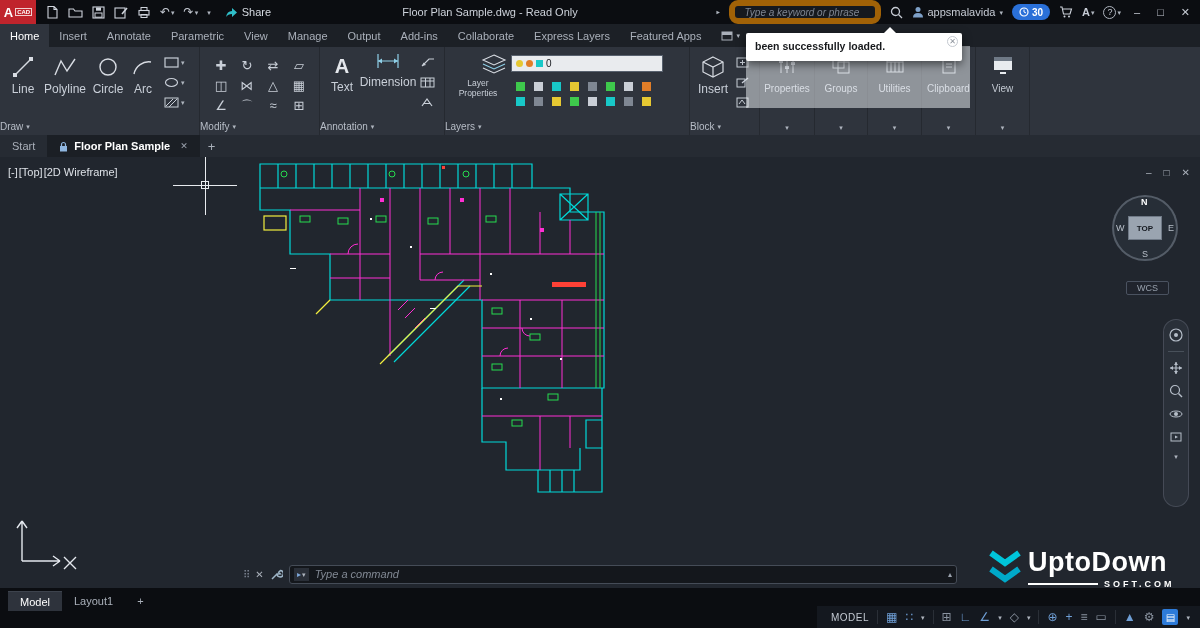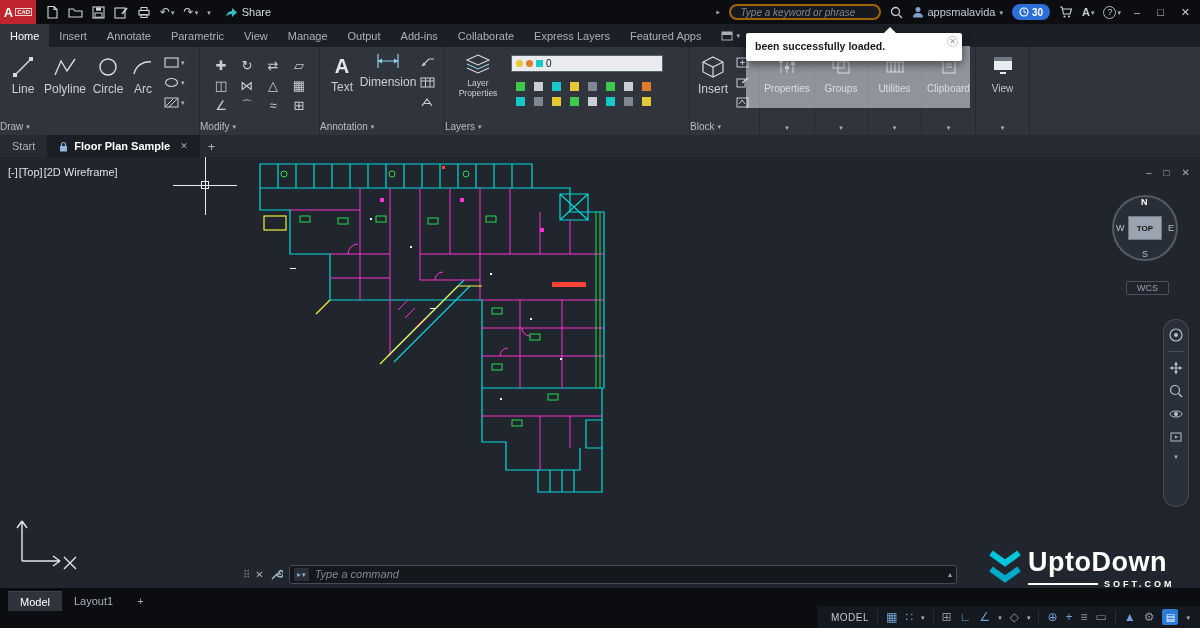--- a/index.html
+++ b/index.html
@@ -11,21 +11,21 @@
               display:flex; align-items:center; color:#c6cbd4; font-size:11px; z-index:40; }
   .app-logo { width:36px; height:24px; background:#c0242c; display:flex; align-items:center; justify-content:center;
               gap:2px; color:#fff; font-weight:bold; }
   .app-logo .big { font-size:13px; } .app-logo .sub { font-size:6px; border:1px solid #f0d0d0; padding:0 1px; }
   .qat { display:flex; align-items:center; gap:9px; margin-left:10px; }
   .tico { display:flex; align-items:center; gap:1px; cursor:default; }
   .caret { font-size:7px; color:#aeb4be; line-height:1; }
   .share { display:flex; align-items:center; gap:4px; margin-left:14px; color:#d6dbe2; }
   .tb-title { position:absolute; left:260px; width:460px; text-align:center; color:#cdd2da; pointer-events:none; }
   .tb-right { position:absolute; right:6px; display:flex; align-items:center; gap:9px; }
-  .search-input { background:#16191e; border:2px solid #a16207; border-radius:9px; height:16px; width:152px;
+  .search-input { background:#16191e; border:6px solid #a16207; border-radius:9px; height:24px; width:152px;
                   color:#c3c9d2; font-size:10px; padding:0 10px; outline:none; font-family:inherit; }
   .search-input::placeholder { color:#7f8692; font-style:italic; }
   .badge { background:#2a70d8; border-radius:9px; height:16px; display:flex; align-items:center; gap:3px;
            padding:0 7px; color:#fff; font-size:10px; font-weight:bold; }
   .qmark { width:13px; height:13px; border:1px solid #aeb4be; border-radius:50%; font-size:9px;
            display:flex; align-items:center; justify-content:center; }
   .winbtn { font-size:11px; color:#c6cbd4; padding:0 4px; }
 
   
   .ribbon-tabs { position:absolute; top:24px; left:0; width:100%; height:23px; background:#1c2026;
@@ -186,20 +186,21 @@
         <span class="caret">▾</span>
       </span>
       <span class="caret">▾</span>
     </div>
     <div class="share">
       <svg class="lineart" width="13" height="12">
           <path d="M1,11 Q2,5 7,5 V2 L12,6.5 7,11 V8 Q3,8 1,11 Z" fill="#2fbfc9"></path>
         </svg>
       <span>Share</span>
     </div>
+    <div class="tb-title">Floor Plan Sample.dwg - Read Only</div>
     <div class="tb-right">
       <span class="caret" style="transform:rotate(-90deg);">▾</span>
       <input class="search-input" type="text" placeholder="Type a keyword or phrase" style="">
       <span>
         <svg class="lineart" width="13" height="13">
             <circle cx="5.5" cy="5.5" r="4" fill="none" stroke="#c6cbd4" stroke-width="1.3"></circle>
             <path d="M8.5,8.5 L12,12" stroke="#c6cbd4" stroke-width="1.3"></path>
           </svg>
       </span>
       <span class="tico" style="gap:4px;">
@@ -364,21 +365,21 @@
             <path d="M4,6.5 H10" stroke="#c9cfd8"></path>
           </svg>
       </div>
       <div class="panel-label">
         <span>Annotation</span>
         <span class="caret">▾</span>
       </div>
     </div>
 
     <div class="panel" style="left:445px; width:245px;">
-      <div class="bigtool" style="left:4px; top:6px; width:58px;">
+      <div class="bigtool" style="left:4px; top:6px; width:58px;align-items:flex-end;">
         <svg class="lineart" width="26" height="22">
           <path d="M13,2 L24,7 L13,12 L2,7 Z" fill="none" stroke="#d8dce3" stroke-width="1.1"></path>
           <path d="M2,11 L13,16 L24,11" fill="none" stroke="#8fd0e8" stroke-width="1.1"></path>
           <path d="M2,15 L13,20 L24,15" fill="none" stroke="#d8dce3" stroke-width="1.1"></path>
         </svg>
         <span class="lbl" style="font-size:8.5px; text-align:center; white-space:normal; line-height:1.2;">Layer Properties</span>
       </div>
       <div class="layer-combo">
         <span class="dotic" style="background:#e6c832;"></span>
         <span class="dotic" style="background:#e07d28;"></span>

